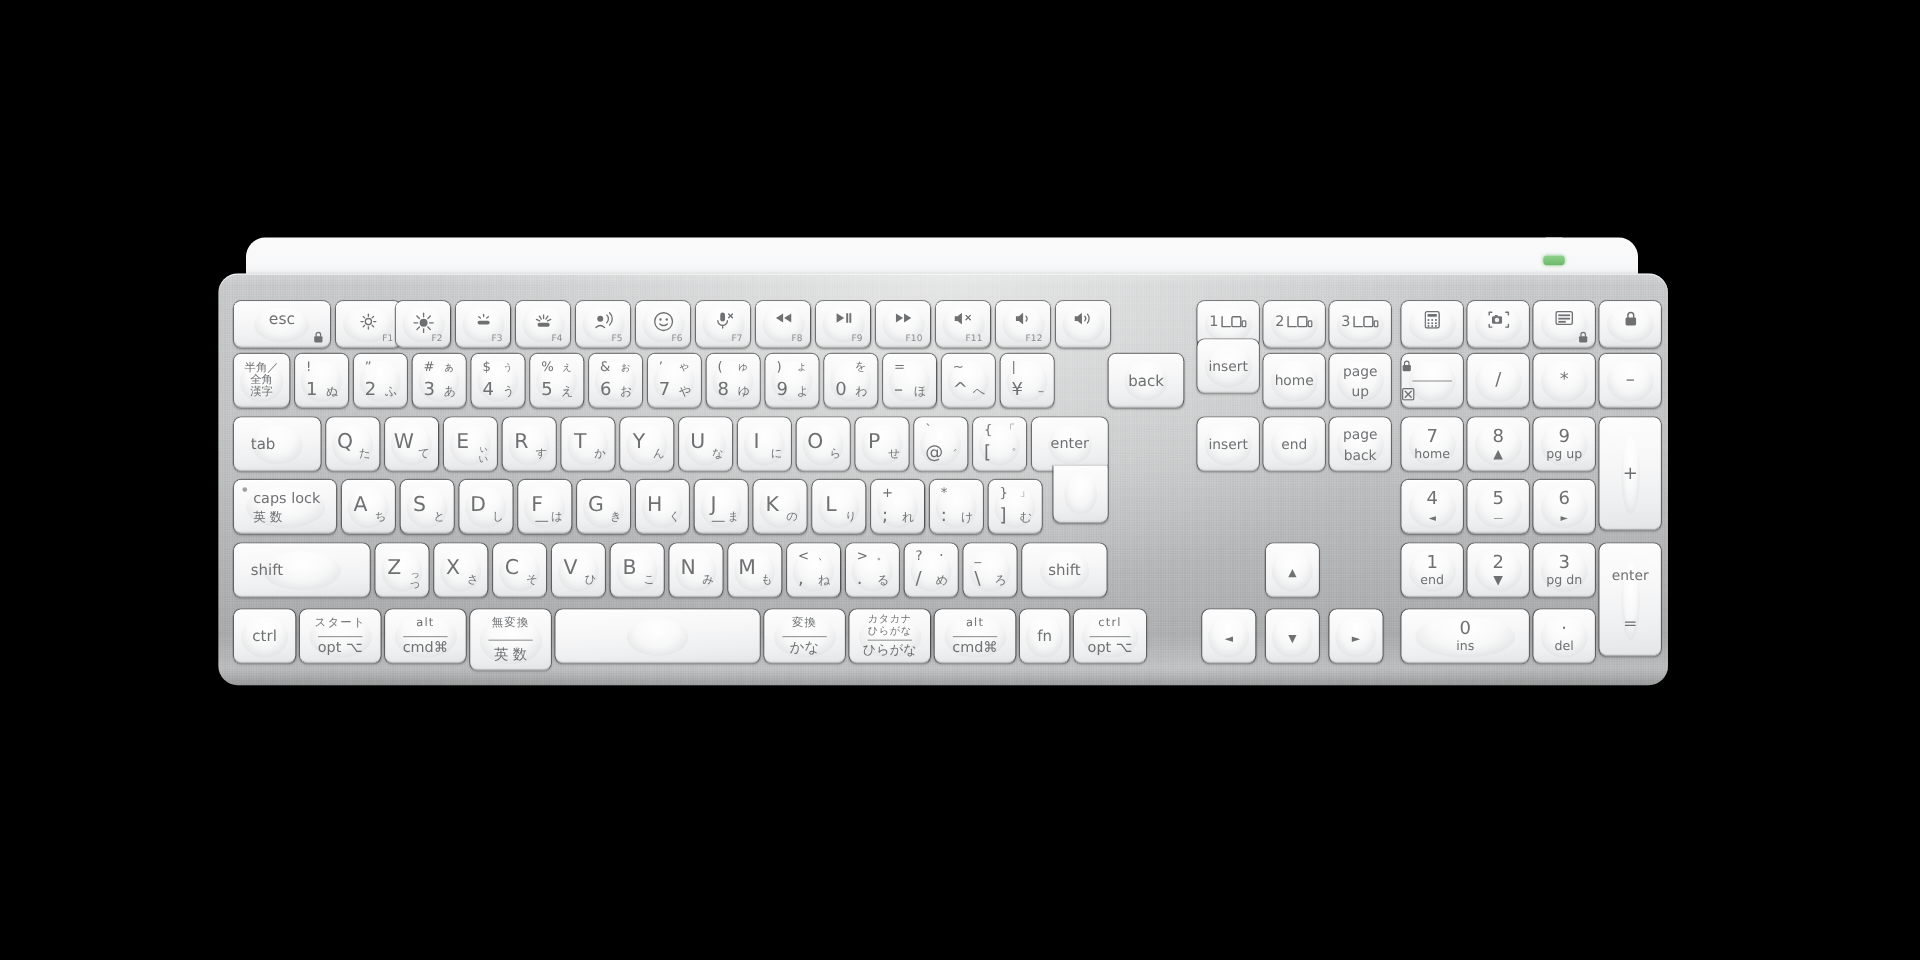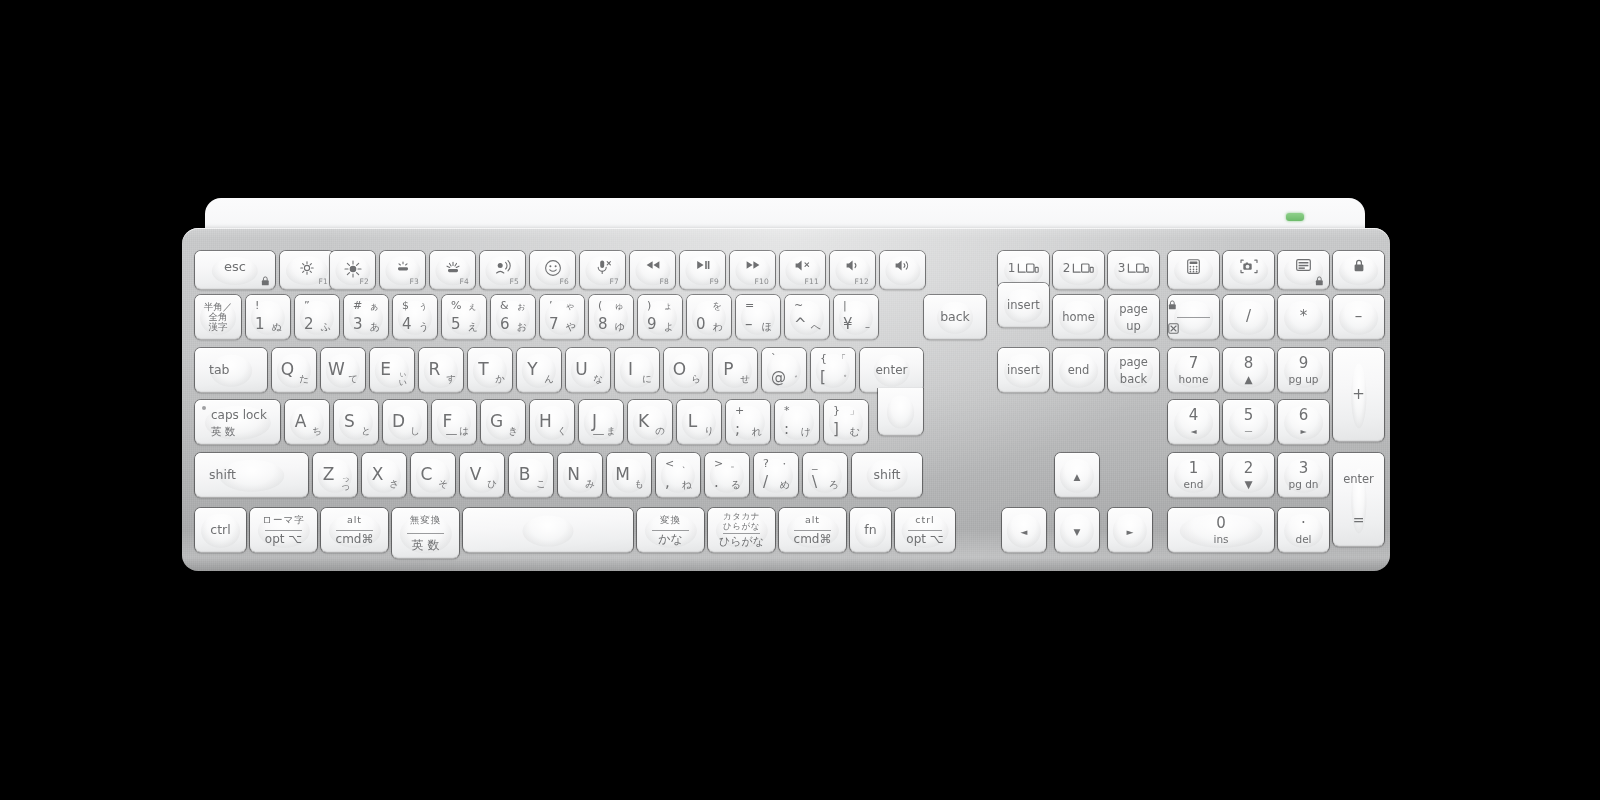--- a/index.html
+++ b/index.html
@@ -829,21 +829,21 @@
         <span class="dish"></span>
         <span class="lbl" style="position:absolute;left:0;right:0;top:20px;text-align:center;font-size:11.5px;">enter</span>
         <span class="lbl" style="position:absolute;left:0;right:0;bottom:18px;text-align:center;font-size:14px;">=</span>
       </div>
       <div class="key word" style="left: 195px; top: 508px; width: 51px; height: 44px;">
         <span class="dish"></span>
         <span class="lbl t" style="">ctrl</span>
       </div>
       <div class="key split" style="left: 250px; top: 508px; width: 67px; height: 44px;">
         <span class="dish"></span>
-        <span class="lbl up">ローマ字</span>
+        <span class="lbl up">スタート</span>
         <span class="rule"></span>
         <span class="lbl dn">opt ⌥</span>
       </div>
       <div class="key split" style="left: 321px; top: 508px; width: 67px; height: 44px;">
         <span class="dish"></span>
         <span class="lbl up">alt</span>
         <span class="rule"></span>
         <span class="lbl dn">cmd⌘</span>
       </div>
       <div class="key split" style="left: 392px; top: 508px; width: 67px; height: 50px;">

